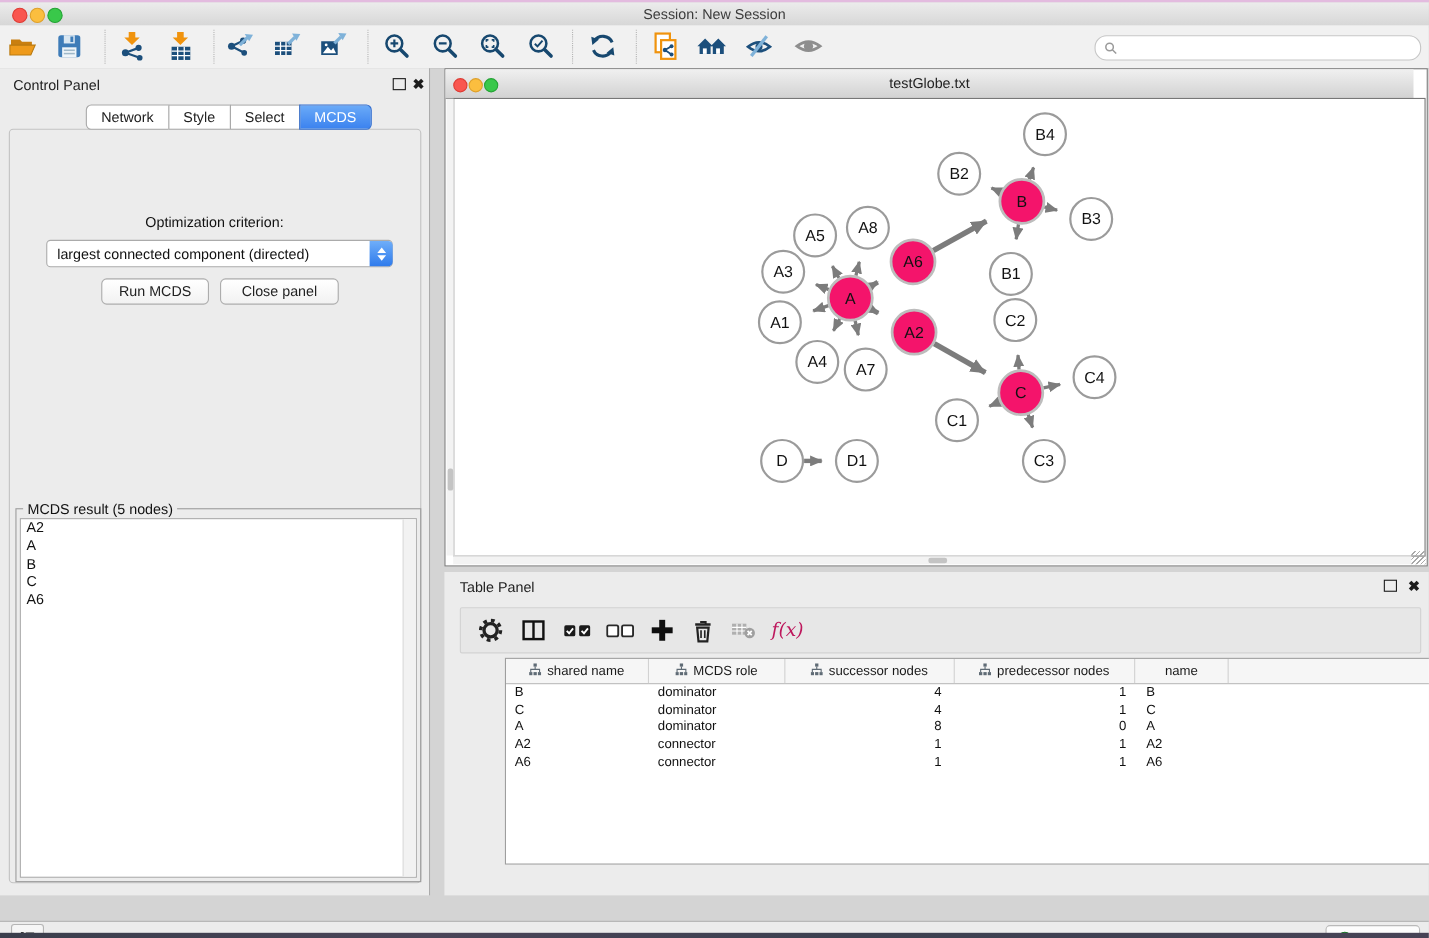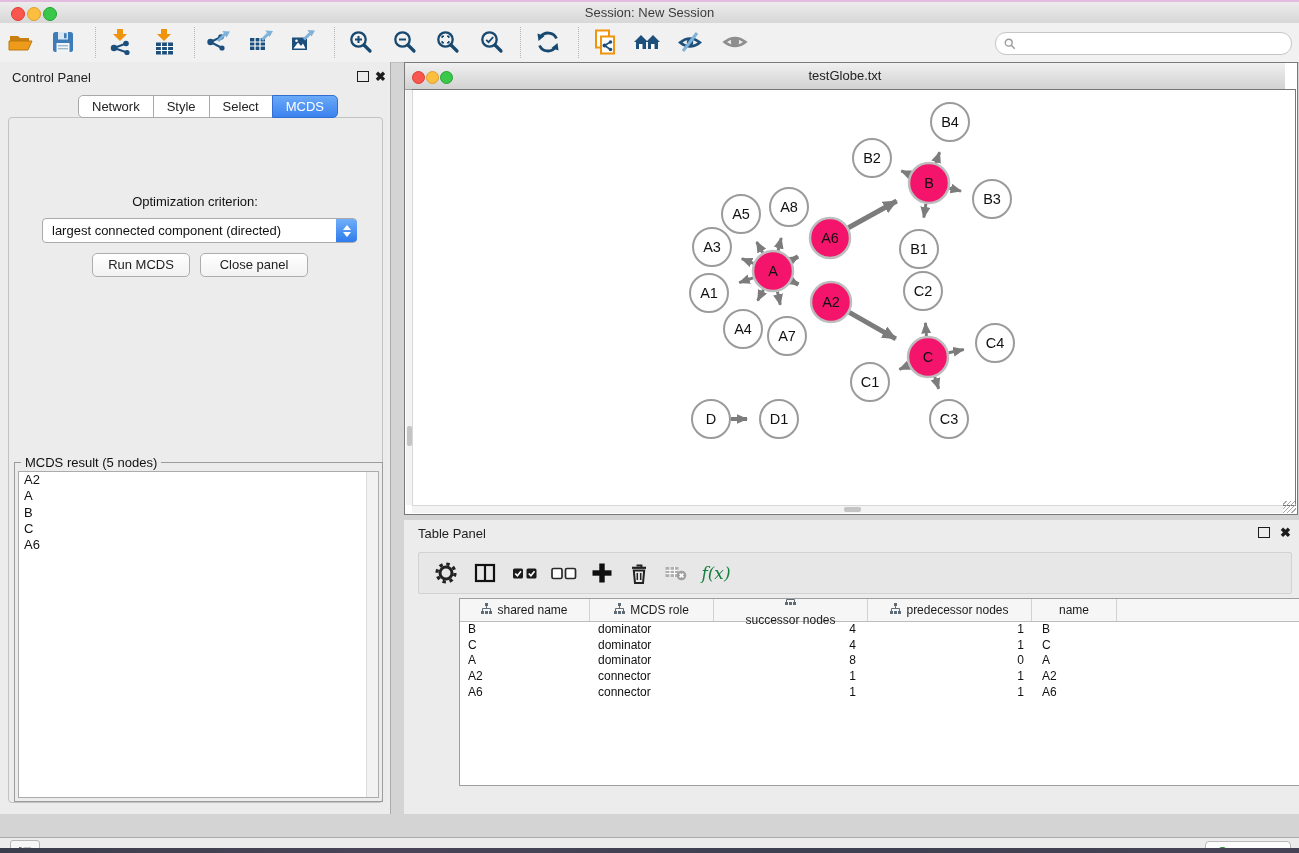--- a/index.html
+++ b/index.html
@@ -88,30 +88,30 @@
     background:repeating-linear-gradient(135deg,transparent 0 2px,#A8A8A8 2px 3px);}
   #graph-svg{position:absolute;left:2px;top:27px;}
   .gnode-label{font-size:14.5px;fill:#111;text-anchor:middle;
     font-family:"Liberation Sans",sans-serif;}
 
   
   .table-panel{left:404px;top:520px;width:895px;height:294px;background:#ECECEC;}
   .tp-toolbar{position:absolute;left:14px;top:32px;width:872px;height:40px;background:#E7E7E7;
     border:1px solid #D2D2D2;border-radius:2px;}
   .tpi{position:absolute;top:8px;width:24px;height:24px;cursor:pointer;}
-  .fx{font-family:"DejaVu Serif",serif;font-style:italic;font-size:17px;color:#15803d;
+  .fx{font-family:"DejaVu Serif",serif;font-style:italic;font-size:17px;color:#be185d;
     line-height:24px;width:34px;text-align:center;}
   .ntable{position:absolute;left:14px;top:78px;width:872px;height:188px;background:#fff;
     border:1px solid #9E9E9E;box-sizing:border-box;overflow:hidden;margin-left:41px;}
   .thead{display:flex;height:22px;background:#F6F6F6;border-bottom:1px solid #BDBDBD;}
   .th{display:flex;align-items:center;justify-content:center;gap:5px;font-size:12px;
     border-right:1px solid #D2D2D2;box-sizing:border-box;color:#1a1a1a;cursor:pointer;}
   .th:nth-child(1){width:130px;}
   .th:nth-child(2){width:124px;}
-  .th:nth-child(3){width:154px;flex-direction:column;}
+  .th:nth-child(3){width:154px;}
   .th:nth-child(4){width:164px;}
   .th:nth-child(5){width:85px;}
   .trow{display:flex;height:15.7px;line-height:15.7px;font-size:12px;cursor:default;}
   .td{box-sizing:border-box;white-space:nowrap;overflow:hidden;}
   .td:nth-child(1){width:130px;padding-left:8px;}
   .td:nth-child(2){width:124px;padding-left:8px;}
   .td:nth-child(3){width:154px;text-align:right;padding-right:12px;}
   .td:nth-child(4){width:164px;text-align:right;padding-right:8px;}
   .td:nth-child(5){width:85px;padding-left:10px;}
   .tp-tabs{position:absolute;top:270px;left:0;width:895px;display:flex;justify-content:center;}

